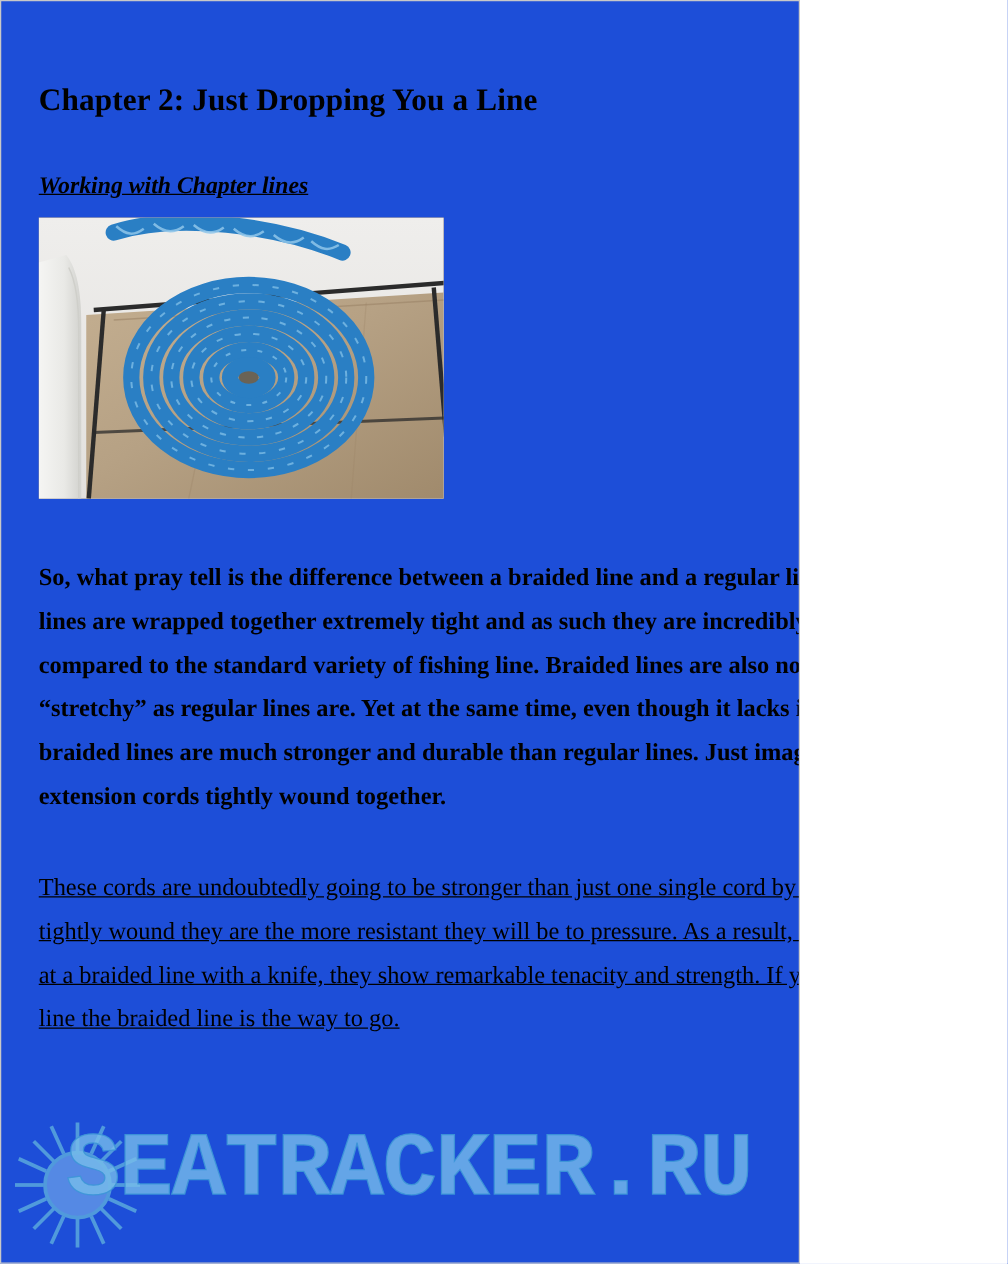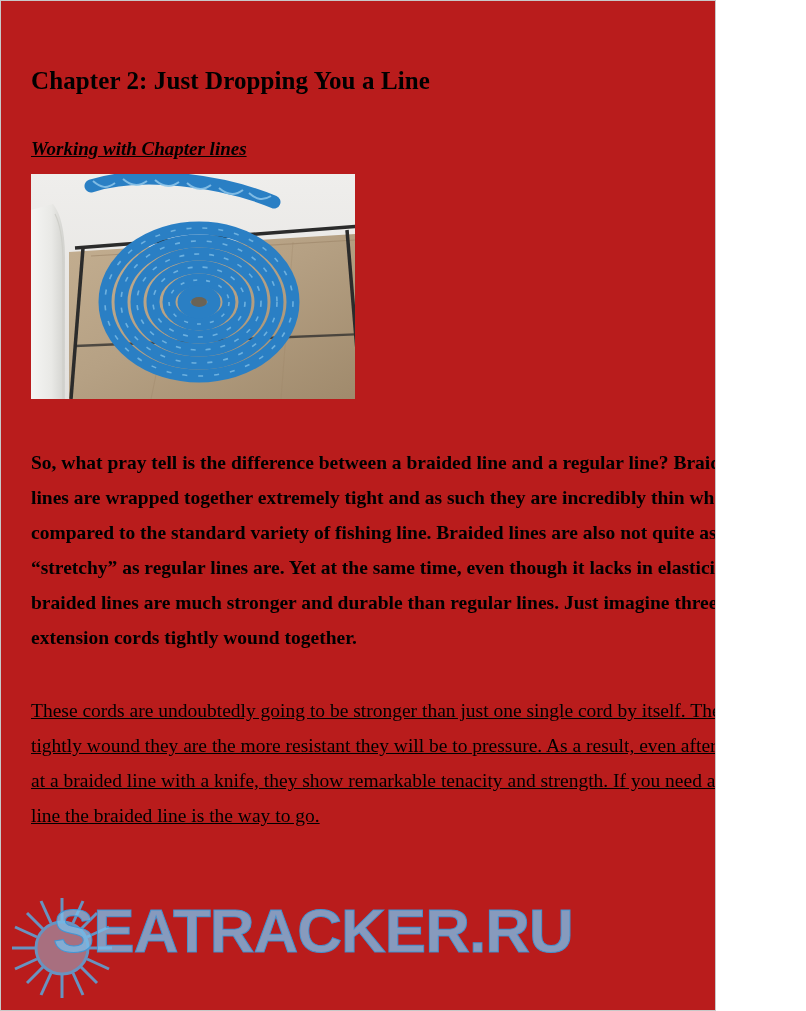--- a/index.html
+++ b/index.html
@@ -6,23 +6,23 @@
     margin: 0;
     padding: 0;
     background: #ffffff;
   }
   body {
     font-family: "Liberation Serif", "DejaVu Serif", serif;
     color: #000000;
   }
   .page {
     position: relative;
-    width: 716px;
+    width: 640px;
     height: 1011px;
-    background: #b91c1c;
+    background: #1d4ed8;
     border: 1px solid #c8c8c8;
     box-sizing: border-box;
     overflow: hidden;
   }
   .content {
     position: absolute;
     left: 30px;
     top: 0;
     width: 748px;
     height: 1011px;
@@ -79,23 +79,23 @@
     left: 0;
     top: 880px;
     width: 806px;
     height: 131px;
     pointer-events: none;
   }
   .wm-text {
     position: absolute;
     left: 52px;
     top: 14px;
-    font-family: Liberation Sans, sans-serif;
+    font-family: Liberation Mono, monospace;
     font-weight: bold;
-    font-size: 62px;
+    font-size: 72px;
     letter-spacing: -1px;
     color: rgba(120, 190, 235, 0.78);
     -webkit-text-stroke: 1px rgba(60, 150, 215, 0.9);
     white-space: nowrap;
   }
   .wm-sun {
     position: absolute;
     left: 6px;
     top: 12px;
   }

